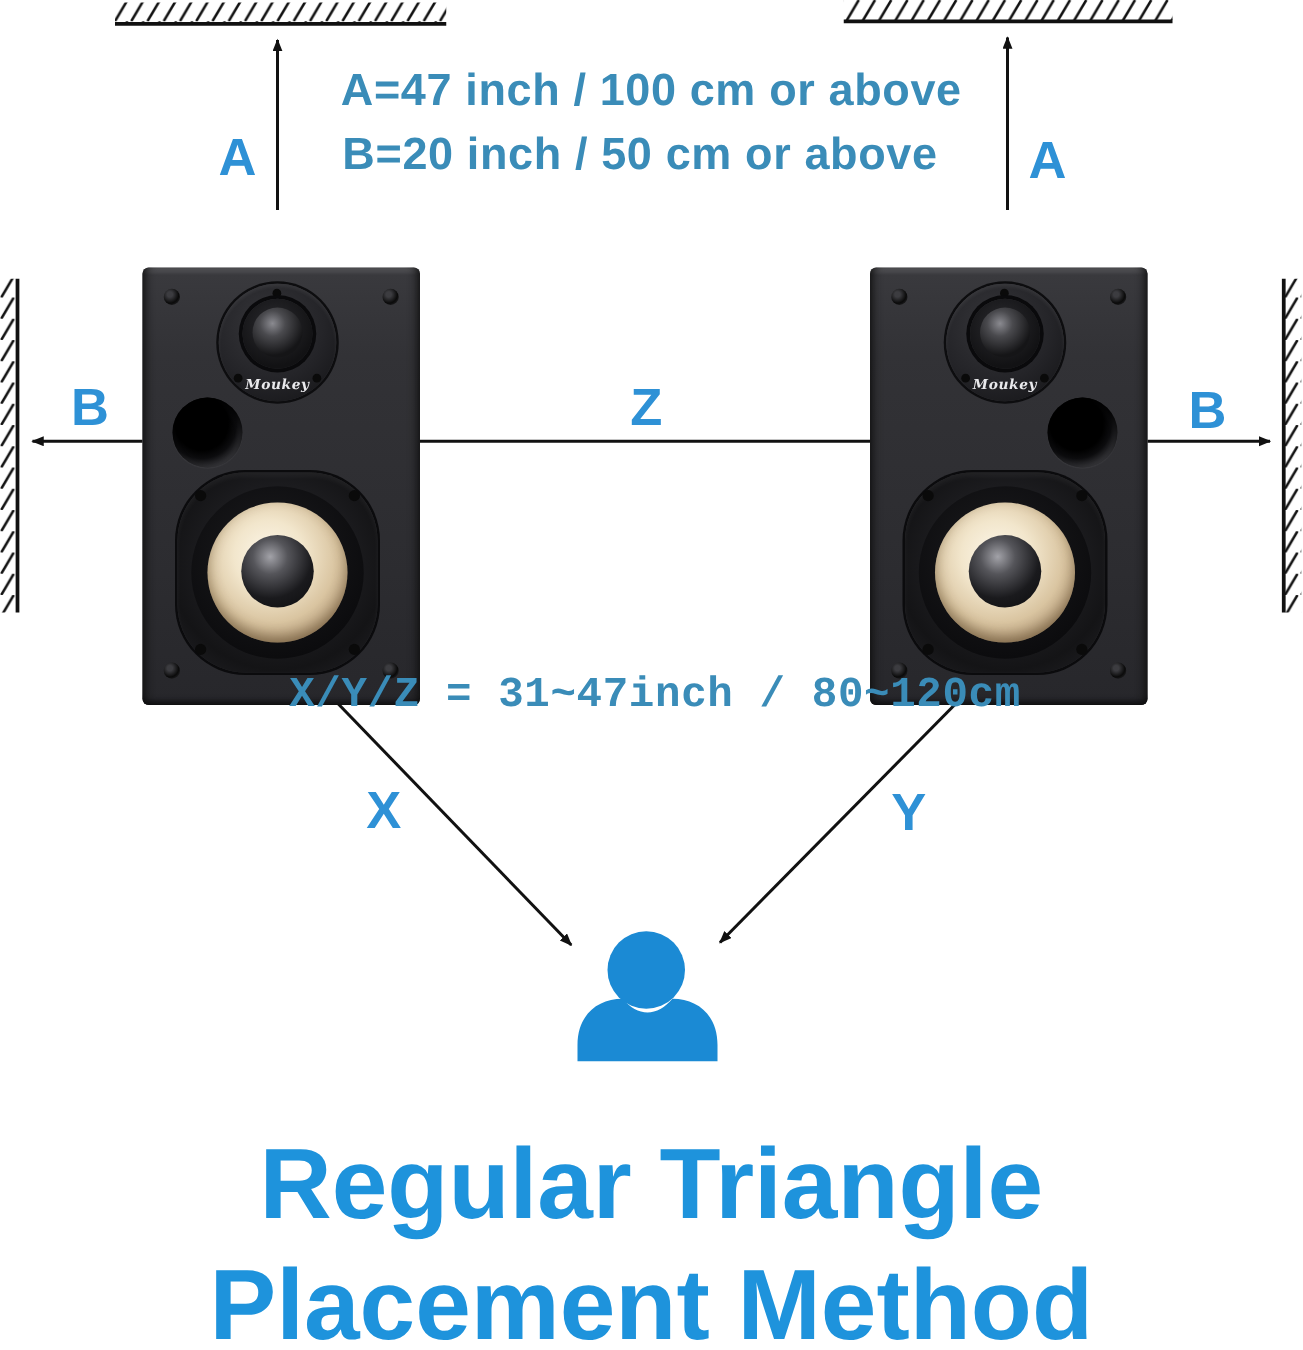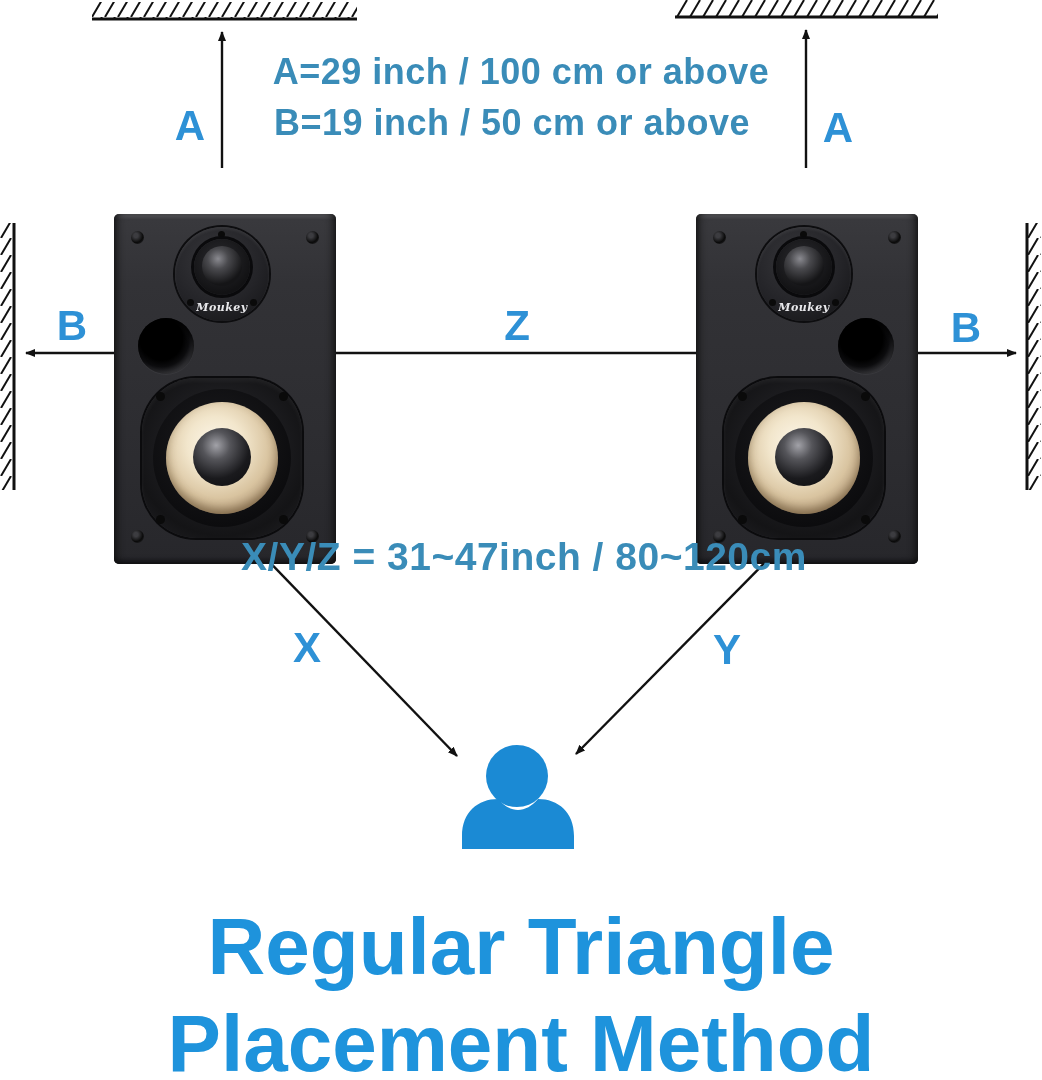--- a/index.html
+++ b/index.html
@@ -18,21 +18,21 @@
   .lbl{
     position:absolute;transform:translate(-50%,-50%);
     color:var(--label-blue,#2e91d6);font-size:42px;font-weight:bold;
     line-height:1;white-space:nowrap;
   }
   .info{
     position:absolute;transform:translate(-50%,-50%);
     color:var(--info-teal,#3a8cb8);font-size:36px;font-weight:bold;
     letter-spacing:.5px;white-space:nowrap;
   }
-  .xyz{font-size:39px;}
+  .xyz{font-size:34px;font-family:Liberation Mono, monospace;}
   .title{
     position:absolute;left:0;top:898px;width:100%;text-align:center;
     color:var(--title-blue,#1e93dc);font-size:80px;font-weight:bold;
     line-height:97px;letter-spacing:0;
   }
   
   .speaker{position:absolute;width:222px;height:350px;margin-top:46px;}
   .speaker.left{left:114px;top:168px;}
   .speaker.right{left:696px;top:168px;}
   .cabinet{
@@ -198,22 +198,22 @@
         <div class="wscrew d"></div>
         <div class="surround">
           <div class="cone">
             <div class="dustcap"></div>
           </div>
         </div>
       </div>
     </div>
   </div>
 
-  <div class="info" style="left:521px;top:72px;">A=29 inch / 100 cm or above</div>
-  <div class="info" style="left:512px;top:123px;">B=19 inch / 50 cm or above</div>
+  <div class="info" style="left:521px;top:72px;">A=47 inch / 100 cm or above</div>
+  <div class="info" style="left:512px;top:123px;">B=20 inch / 50 cm or above</div>
   <div class="info xyz" style="left:524px;top:557px;">X/Y/Z = 31~47inch / 80~120cm</div>
 
   <div class="lbl" style="left:190px;top:126px;">A</div>
   <div class="lbl" style="left:838px;top:128px;">A</div>
   <div class="lbl" style="left:72px;top:326px;">B</div>
   <div class="lbl" style="left:966px;top:328px;">B</div>
   <div class="lbl" style="left:517px;top:326px;">Z</div>
   <div class="lbl" style="left:307px;top:648px;">X</div>
   <div class="lbl" style="left:727px;top:650px;">Y</div>
 

